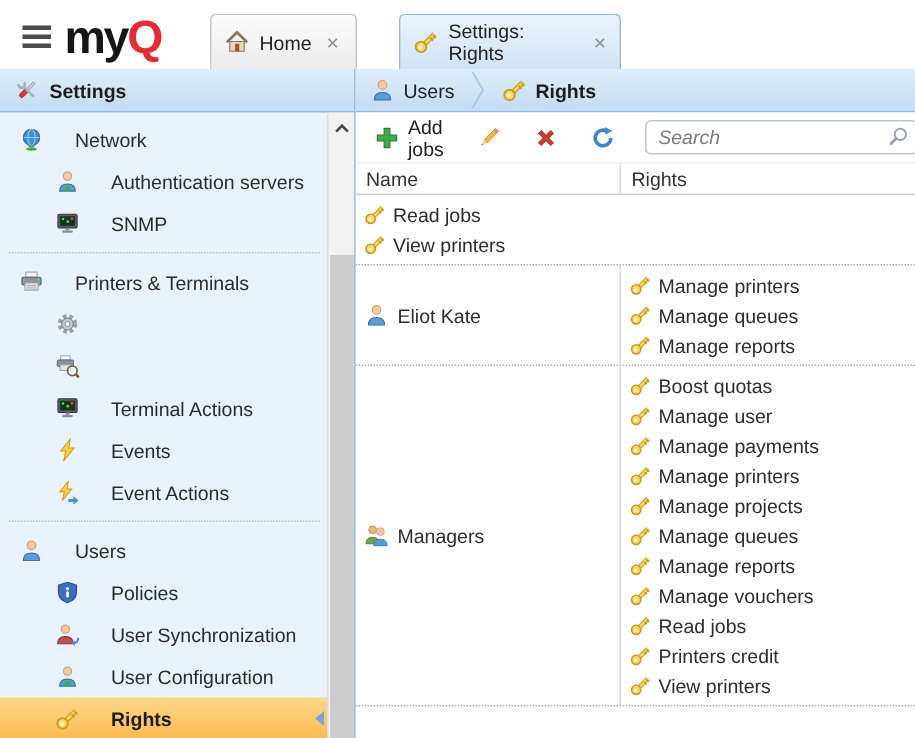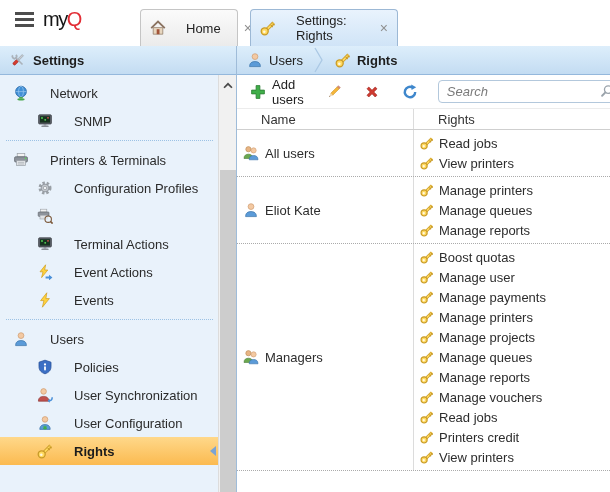--- a/index.html
+++ b/index.html
@@ -10,28 +10,28 @@
   }
   svg{display:block}
   .ic{width:16px;height:16px;flex:none}
   .ic14{width:14px;height:14px;flex:none}
 
   
   .topbar{height:46px;position:relative;background:#fff}
   .brand{position:absolute;left:13px;top:9px;display:flex;align-items:center;gap:7px}
   .burger{display:flex;flex-direction:column;gap:3px;cursor:pointer;padding:2px}
   .burger div{width:19px;height:3px;background:#4d4d4d}
-  .logo{font-weight:normal;font-size:20px;letter-spacing:-1.5px;line-height:1;display:flex}
+  .logo{font-weight:bold;font-size:31px;letter-spacing:-1.5px;line-height:1;display:flex}
   .logo .my{color:#151515}
   .logo .q{color:#e22d35}
   .tab{position:absolute;bottom:0;height:28px;border-radius:4px 4px 0 0;display:flex;
-       align-items:center;gap:20px;padding:18px 9px;box-sizing:border-box;cursor:pointer}
+       align-items:center;gap:7px;padding:18px 9px;box-sizing:border-box;cursor:pointer}
   .tab-home{left:140px;width:98px;background:linear-gradient(#fbfbfb,#ebebeb);
        border:1px solid #c5c5c5;border-bottom:none}
-  .tab-active{left:250px;width:148px;background:linear-gradient(#e9f3fd,#d0e4f7);
+  .tab-active{left:266px;width:148px;background:linear-gradient(#e9f3fd,#d0e4f7);
        border:1px solid #9cb8d5;border-bottom:none}
   .tab .close{color:#8f8f8f;font-size:14px;margin-left:3px;cursor:pointer;line-height:1}
 
   
   .main{display:flex;height:446px}
   .bar{height:29px;background:linear-gradient(#ddeefb,#c3dcf2);border-bottom:1px solid #94b8dc;
        display:flex;align-items:center;gap:7px;padding:0 10px;box-sizing:border-box;flex:none}
   .bar .title{font-weight:bold;color:#1d1d1d}
 
   
@@ -57,21 +57,21 @@
   .toolbar{height:33px;flex:none;display:flex;align-items:center;padding-left:9px;box-sizing:border-box;background:#fff}
   .tbtn{display:flex;align-items:center;gap:6px;padding:3px 4px;border-radius:3px;cursor:pointer}
   .tsep{width:1px;height:20px;background:#c9d9ea;margin:0 7px}
   .searchwrap{position:relative;margin-left:2px}
   .search{width:182px;height:23px;border:1px solid #b3c8dc;border-radius:4px;padding:0 26px 0 8px;
        box-sizing:border-box;font-family:"Liberation Sans",sans-serif;font-size:13px;color:#333;outline:none;background:#fff}
   .search::placeholder{font-style:italic;color:#7a7a7a}
   .search-ic{position:absolute;right:6px;top:4px;cursor:pointer}
 
   .thead{display:flex;height:20px;flex:none;border-top:1px solid #ececec;border-bottom:1px solid #cfcfcf;background:#fff}
-  .th{display:flex;align-items:center;padding-left:24px;color:#333;cursor:pointer}
+  .th{display:flex;align-items:center;padding-left:7px;color:#333;cursor:pointer}
   .th.c0{width:177px;box-sizing:border-box;border-right:1px solid #dcdcdc}
   .th.c1{flex:1}
   .tbody{flex:1;overflow:hidden}
   .trow{display:flex;border-bottom:1px dotted #ababab;cursor:pointer}
   .ncell{width:177px;flex:none;box-sizing:border-box;border-right:1px solid #dcdcdc;
        display:flex;align-items:center;gap:6px;padding-left:6px}
   .rcell{flex:1;padding:3px 0}
   .rline{height:20px;display:flex;align-items:center;gap:5px;padding-left:6px}
   .rline span,.ncell span{color:#2d2d2d}
 </style>
@@ -240,59 +240,64 @@
     </div>
     <div class="items">
       <div class="si">
         <svg class="ic">
             <use href="#i-globe"></use>
           </svg>
         <span>Network</span>
       </div>
       <div class="si lvl1">
         <svg class="ic">
+            <use href="#i-user-check"></use>
+          </svg>
+        <span>Authentication servers</span>
+      </div>
+      <div class="si lvl1">
+        <svg class="ic">
             <use href="#i-monitor"></use>
           </svg>
         <span>SNMP</span>
       </div>
       <div class="ssep"></div>
       <div class="si">
         <svg class="ic">
             <use href="#i-printer"></use>
           </svg>
         <span>Printers &amp; Terminals</span>
       </div>
       <div class="si lvl1">
         <svg class="ic">
             <use href="#i-gear"></use>
           </svg>
-        <span>Configuration Profiles</span>
       </div>
       <div class="si lvl1">
         <svg class="ic">
             <use href="#i-printer-search"></use>
           </svg>
       </div>
       <div class="si lvl1">
         <svg class="ic">
             <use href="#i-monitor"></use>
           </svg>
         <span>Terminal Actions</span>
       </div>
       <div class="si lvl1">
         <svg class="ic">
+            <use href="#i-bolt"></use>
+          </svg>
+        <span>Events</span>
+      </div>
+      <div class="si lvl1">
+        <svg class="ic">
             <use href="#i-bolt-arrow"></use>
           </svg>
         <span>Event Actions</span>
-      </div>
-      <div class="si lvl1">
-        <svg class="ic">
-            <use href="#i-bolt"></use>
-          </svg>
-        <span>Events</span>
       </div>
       <div class="ssep"></div>
       <div class="si">
         <svg class="ic">
             <use href="#i-user"></use>
           </svg>
         <span>Users</span>
       </div>
       <div class="si lvl1">
         <svg class="ic">
@@ -347,21 +352,21 @@
           </svg>
         <span class="title">Rights</span>
       </div>
     </div>
 
     <div class="toolbar">
       <div class="tbtn">
         <svg class="ic">
             <use href="#i-plus"></use>
           </svg>
-        <span>Add users</span>
+        <span>Add jobs</span>
       </div>
       <div class="tsep"></div>
       <div class="tbtn">
         <svg class="ic">
             <use href="#i-pencil"></use>
           </svg>
       </div>
       <div class="tsep"></div>
       <div class="tbtn">
         <svg class="ic">
@@ -384,26 +389,20 @@
     </div>
 
     <div class="thead">
       <div class="th c0">Name</div>
       <div class="th c1">Rights</div>
     </div>
 
     <div class="tbody">
 
       <div class="trow">
-        <div class="ncell">
-          <svg class="ic">
-              <use href="#i-group"></use>
-            </svg>
-          <span>All users</span>
-        </div>
         <div class="rcell">
           <div class="rline">
               <svg class="ic14">
                 <use href="#i-key"></use>
               </svg>
               <span>Read jobs</span>
             </div>
           <div class="rline">
               <svg class="ic14">
                 <use href="#i-key"></use>

